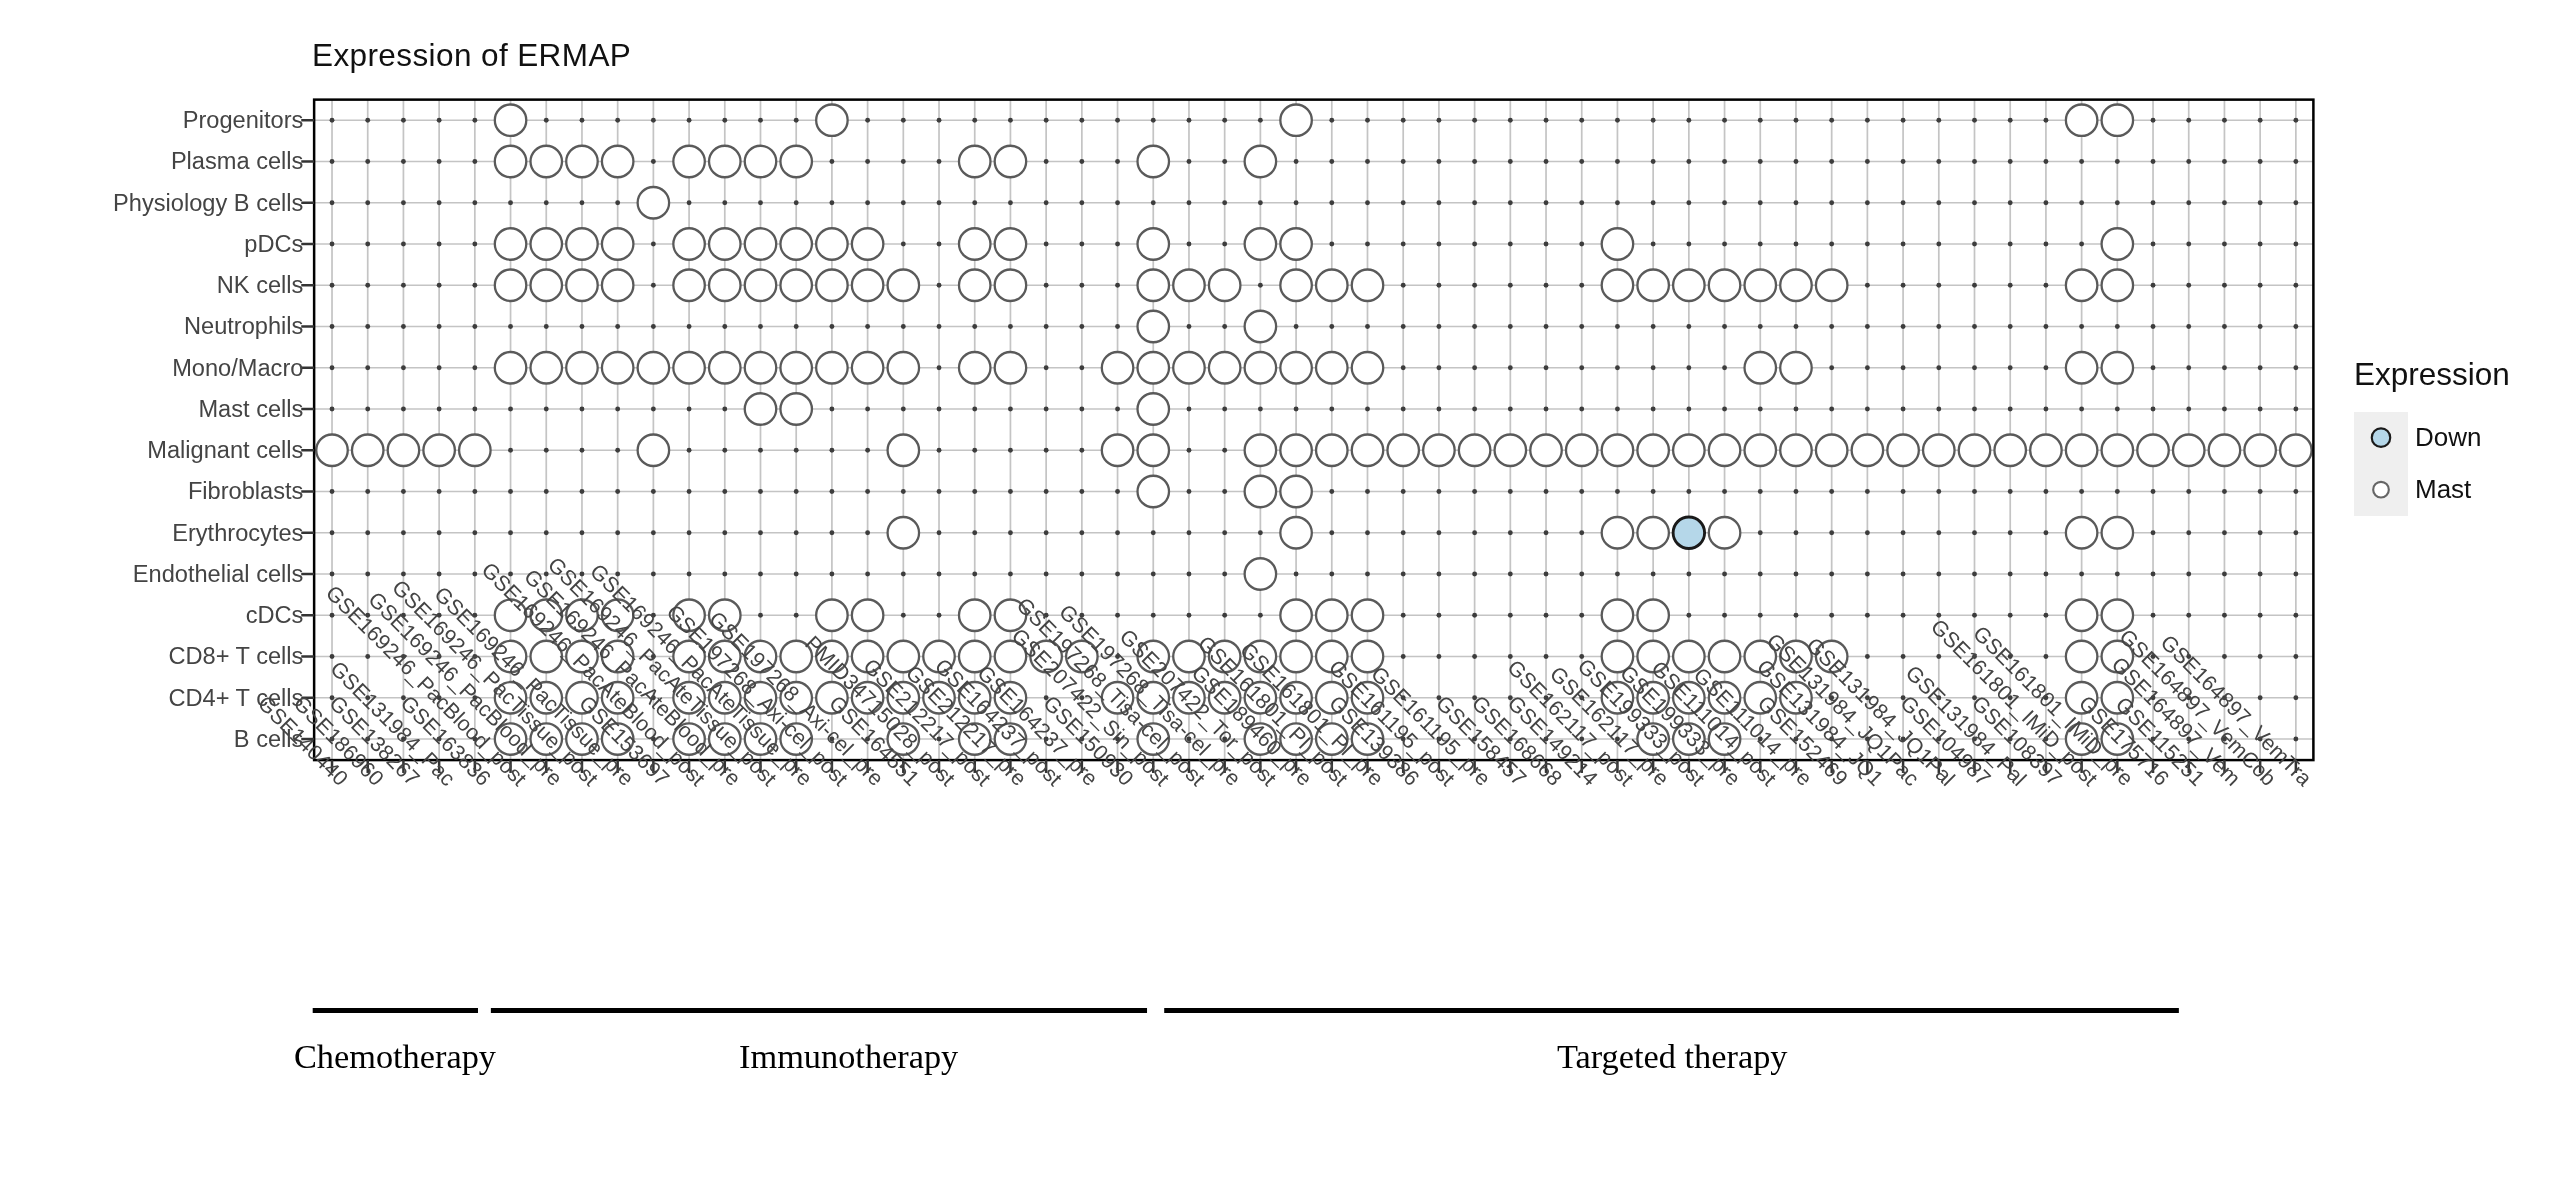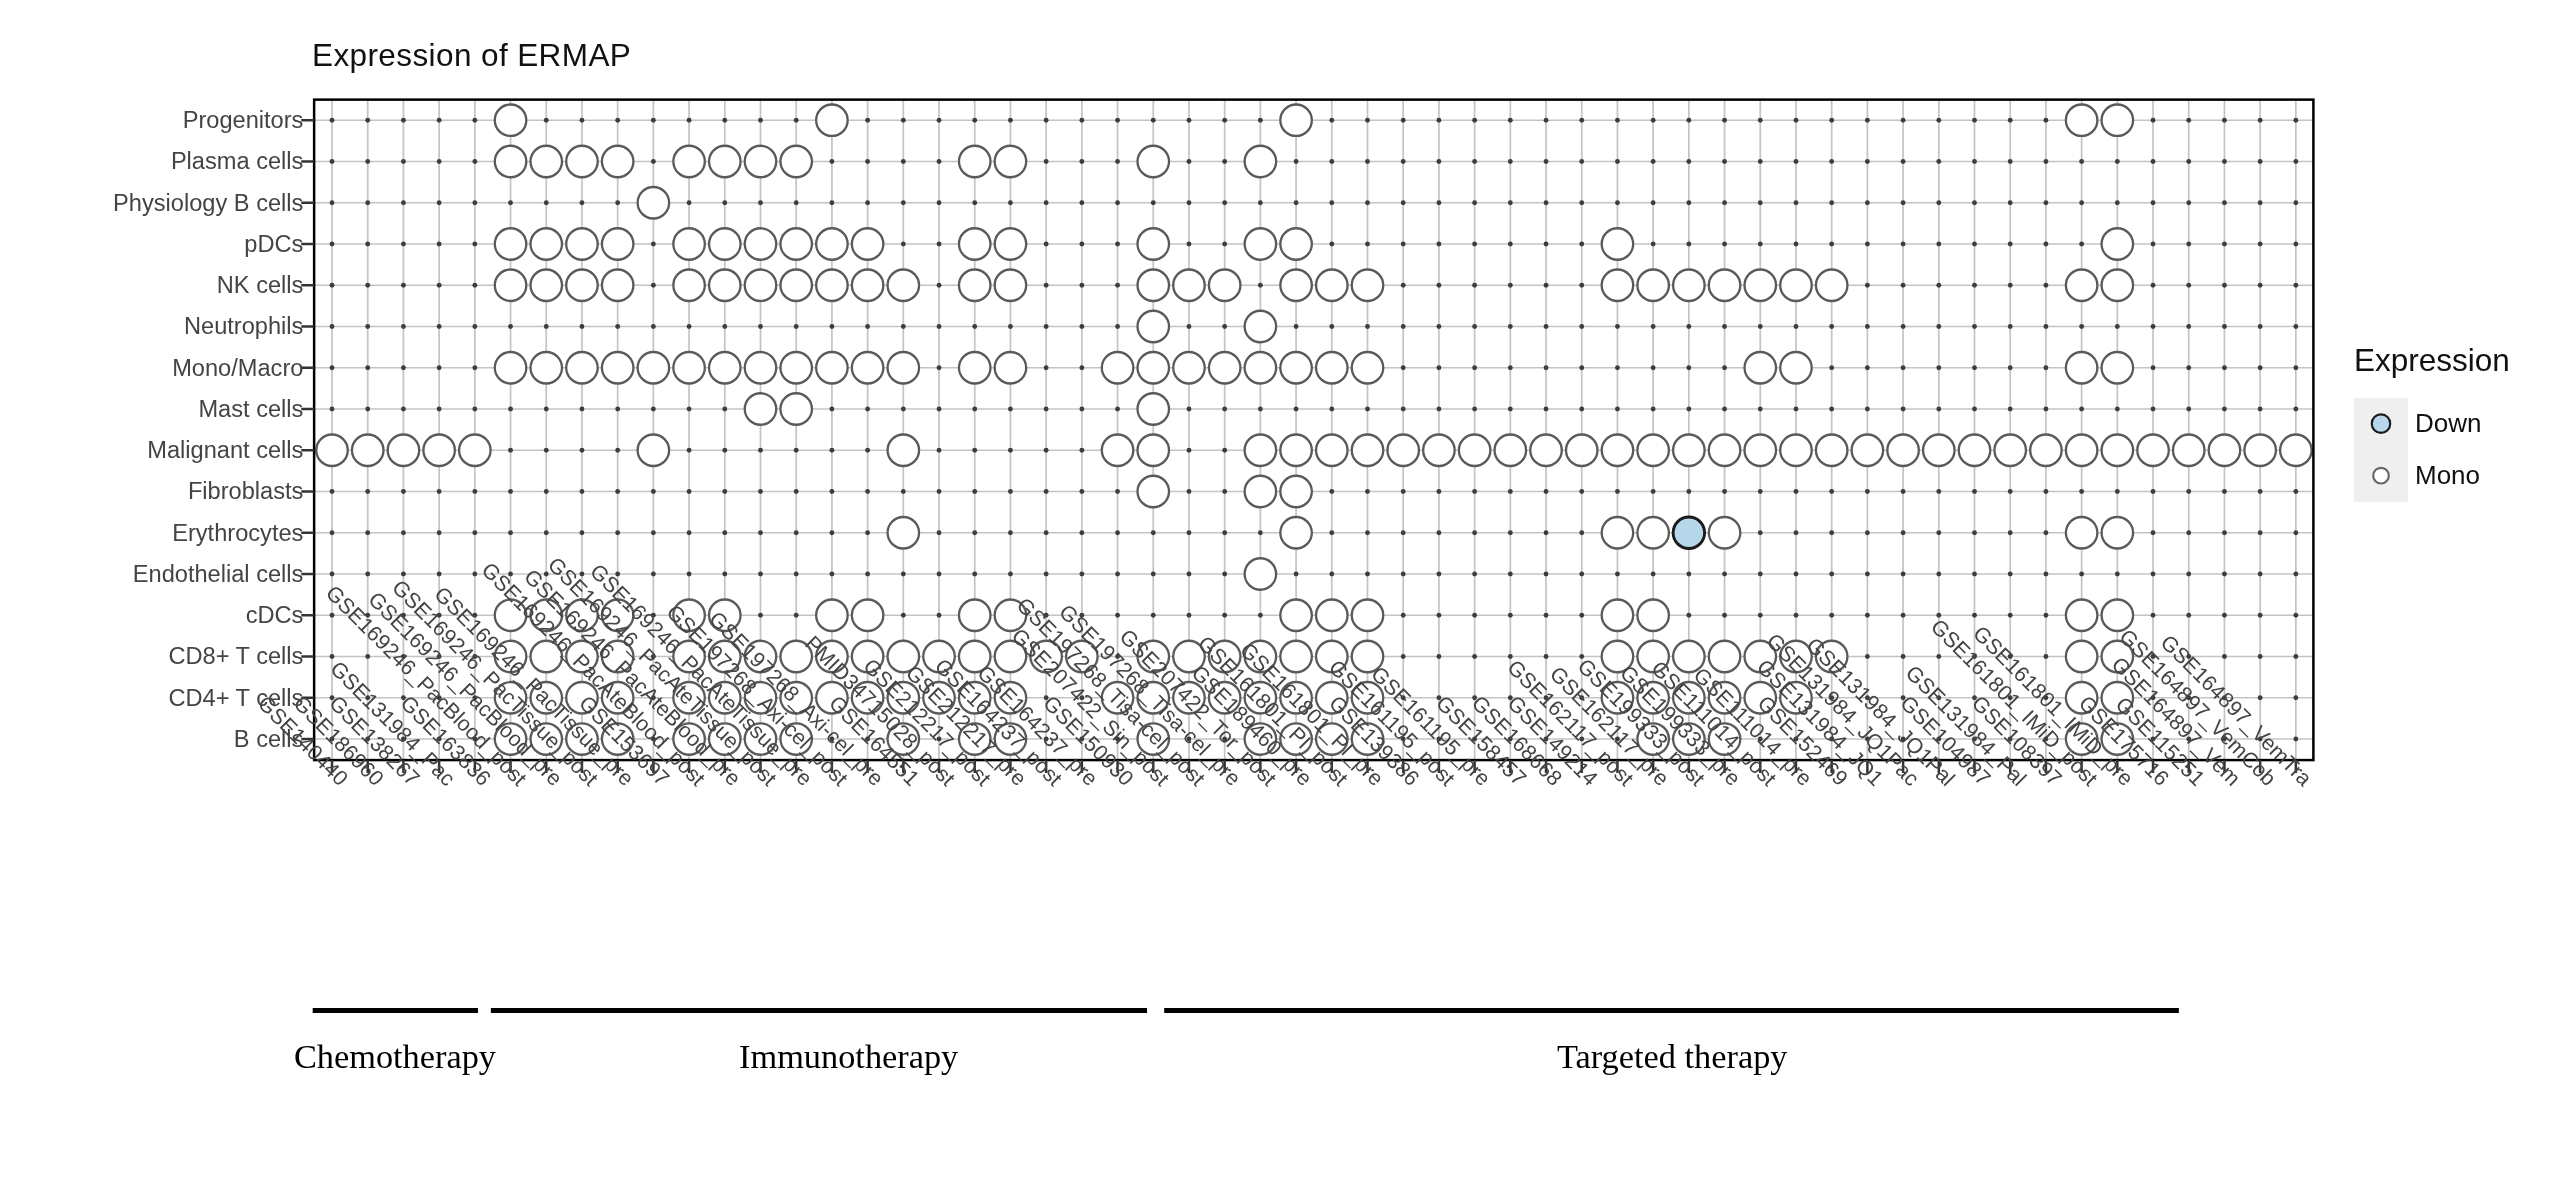--- a/index.html
+++ b/index.html
@@ -1,21 +1,21 @@
 <!DOCTYPE html>
 <html style="font-size:11.4px"><head>
 <meta charset="utf-8">
 <style>
   html,body{margin:0;padding:0;background:#ffffff;}
   .page{position:relative;width:2576px;height:1148px;background:#ffffff;overflow:hidden;
         font-family:"Liberation Sans", sans-serif;}
   .chart-title{position:absolute;left:312px;top:37px;font-size:31.5px;color:#111111;
                letter-spacing:0.4px;}
   #plot{position:absolute;left:0;top:0;}
-  .legend{position:absolute;left:2354px;top:342px;}
+  .legend{position:absolute;left:2354px;top:356px;}
   .legend-title{font-size:31.5px;color:#111111;margin-bottom:18.6px;}
   .legend-keys{display:flex;flex-direction:column;}
   .legend-key-row{display:flex;align-items:center;height:52px;}
   .legend-key-box{width:54px;height:52px;background:#efefef;display:flex;
                   align-items:center;justify-content:center;}
   .legend-key-label{font-size:26px;color:#111111;margin-left:7px;}
 </style>
 </head>
 <body>
 
@@ -1414,19 +1414,19 @@
             </svg>
           </div>
           <span class="legend-key-label">Down</span>
         </div>
         <div class="legend-key-row">
           <div class="legend-key-box" style="background:#efefef">
             <svg width="54" height="52" viewBox="0 0 76 73">
               <circle cx="38" cy="36" r="11" fill="#ffffff" stroke="#666666" stroke-width="3"></circle>
             </svg>
           </div>
-          <span class="legend-key-label">Mono</span>
+          <span class="legend-key-label">Mast</span>
         </div>
       </div>
   </div>
 
 </div>
 
 
 </body></html>

